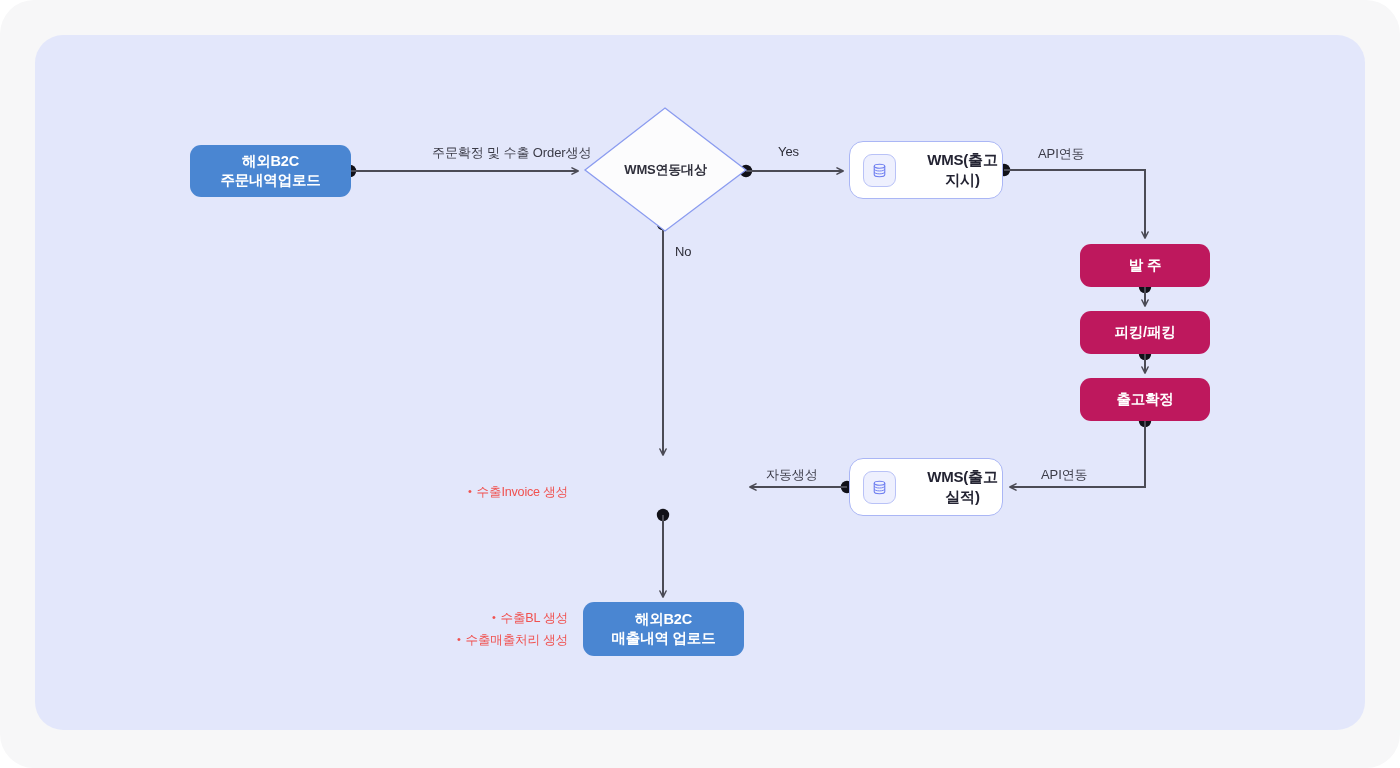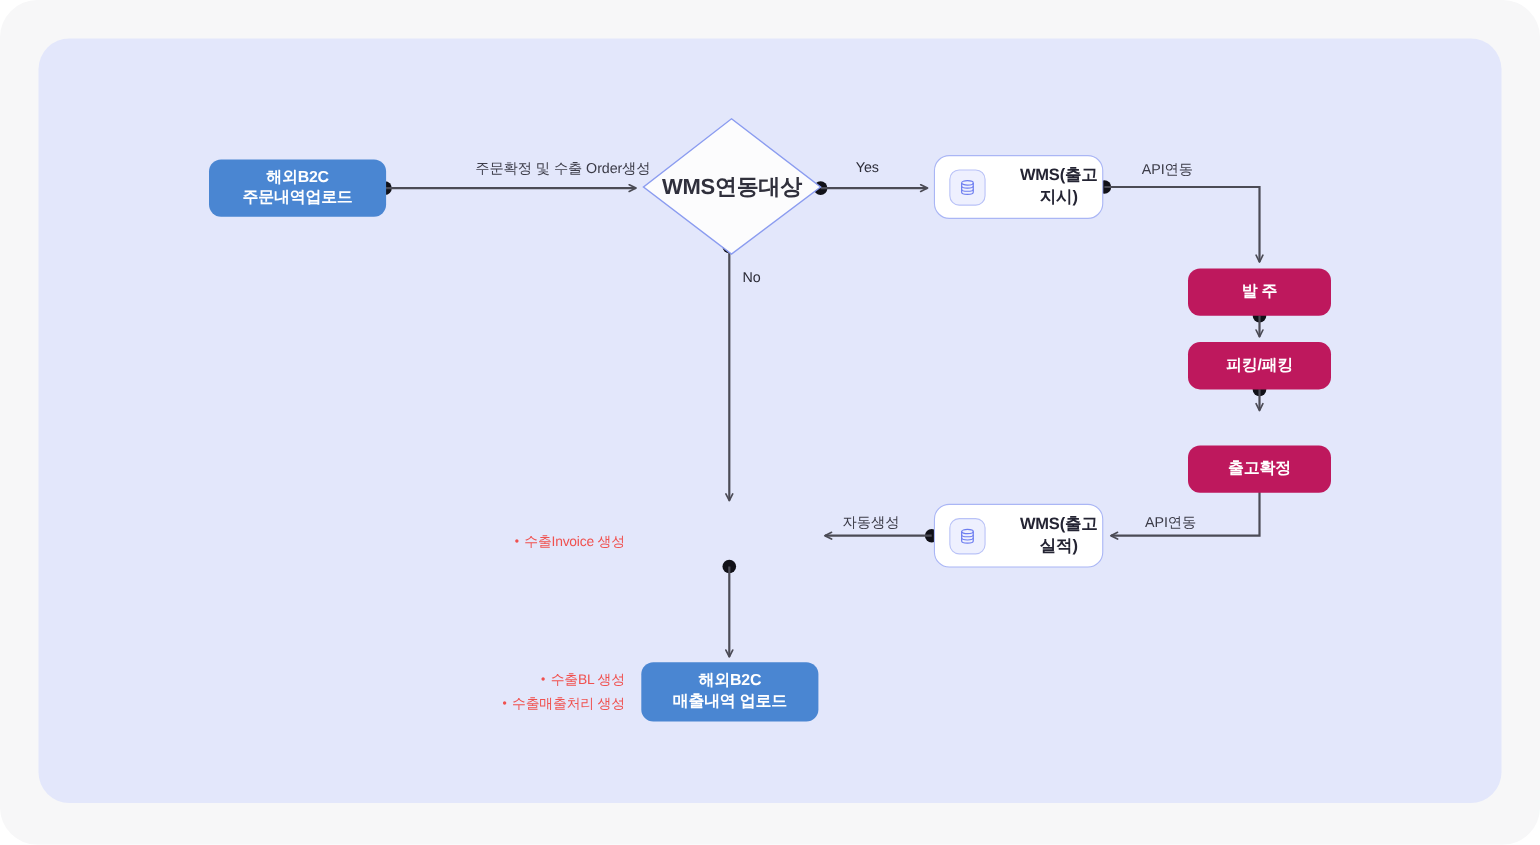--- a/index.html
+++ b/index.html
@@ -87,21 +87,21 @@
   }
   .diamond-label {
     position: absolute;
     left: 0;
     top: 0;
     width: 100%;
     height: 100%;
     display: flex;
     align-items: center;
     justify-content: center;
-    font-size: 20px;
+    font-size: 13px;
     font-weight: bold;
     color: #30303c;
     letter-spacing: -0.2px;
   }
 
   .edge-label {
     position: absolute;
     font-size: 13px;
     color: #3b3b47;
     white-space: nowrap;
@@ -217,21 +217,21 @@
   </div>
 
   <div class="node node-purple" style="left:1080px; top:244px; width:130px; height:43px;">
     <span>발 주</span>
   </div>
 
   <div class="node node-purple" style="left:1080px; top:311px; width:130px; height:43px;">
     <span>피킹/패킹</span>
   </div>
 
-  <div class="node node-purple" style="left:1080px; top:378px; width:130px; height:43px;margin-top:27px;">
+  <div class="node node-purple" style="left:1080px; top:378px; width:130px; height:43px;">
     <span>출고확정</span>
   </div>
 
   <div class="node node-wms" style="left:849px; top:458px; width:154px; height:58px;">
     <span class="db-chip">
       <svg width="17" height="17" viewBox="0 0 20 20" aria-hidden="true">
         <ellipse cx="10" cy="5" rx="6.2" ry="2.3" fill="none" stroke="#6e7ef0" stroke-width="1.3"></ellipse>
         <path d="M3.8,5 L3.8,15 C3.8,16.3 6.6,17.3 10,17.3 C13.4,17.3 16.2,16.3 16.2,15 L16.2,5" fill="none" stroke="#6e7ef0" stroke-width="1.3"></path>
         <path d="M3.8,8.3 C3.8,9.6 6.6,10.6 10,10.6 C13.4,10.6 16.2,9.6 16.2,8.3" fill="none" stroke="#6e7ef0" stroke-width="1.1"></path>
         <path d="M3.8,11.7 C3.8,13 6.6,14 10,14 C13.4,14 16.2,13 16.2,11.7" fill="none" stroke="#6e7ef0" stroke-width="1.1"></path>

